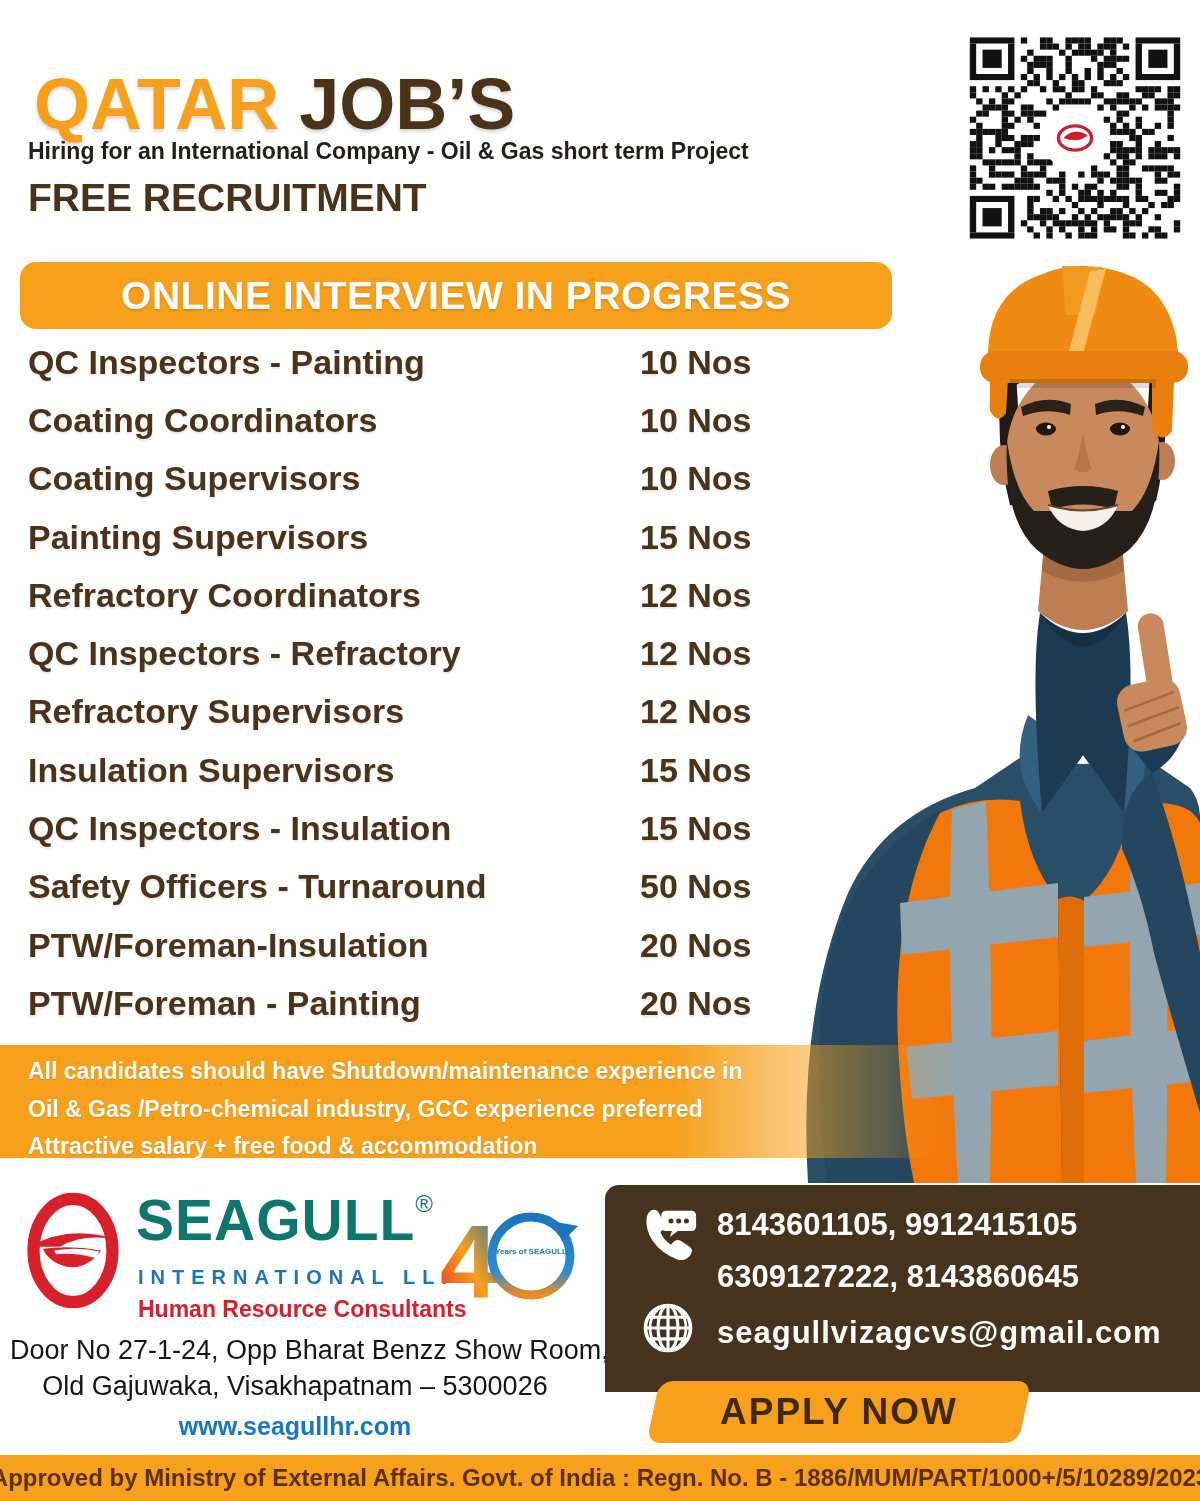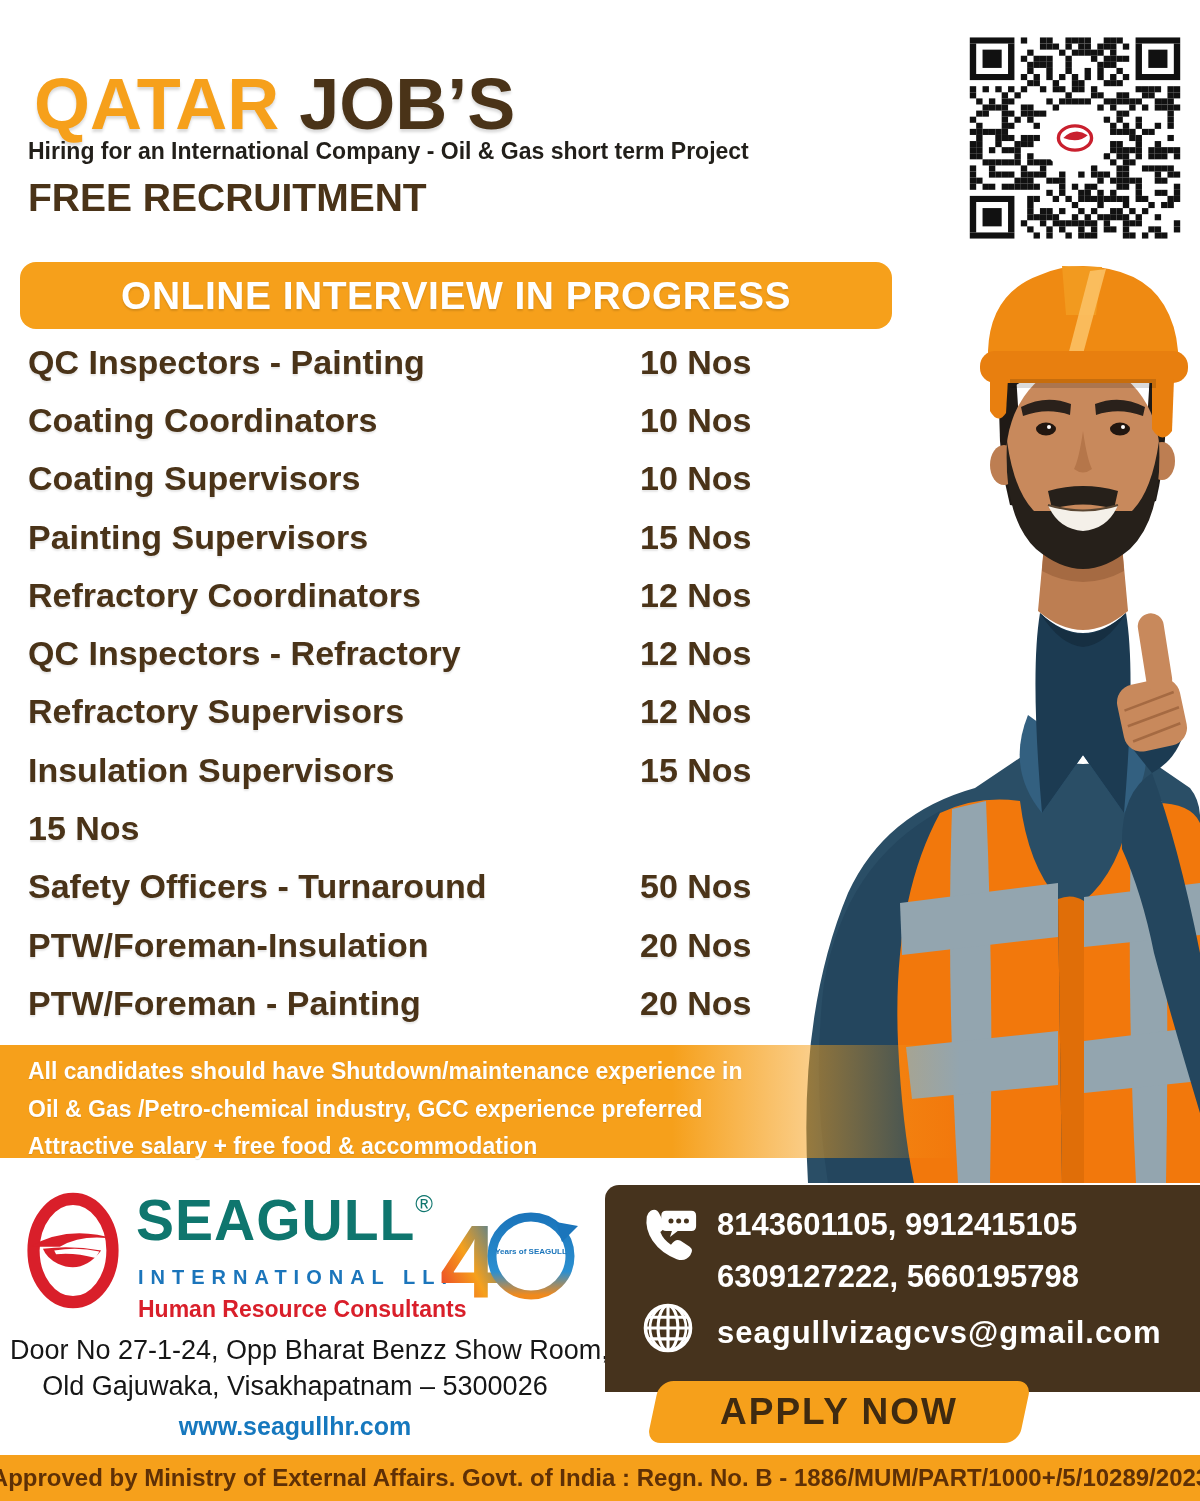--- a/index.html
+++ b/index.html
@@ -540,20 +540,21 @@
         <span class="job-title">Refractory Supervisors</span>
         <span class="job-count">12 Nos</span>
       </div>
 
       <div class="job-row">
         <span class="job-title">Insulation Supervisors</span>
         <span class="job-count">15 Nos</span>
       </div>
 
       <div class="job-row">
+        <span class="job-title">QC Inspectors - Insulation</span>
         <span class="job-count">15 Nos</span>
       </div>
 
       <div class="job-row">
         <span class="job-title">Safety Officers - Turnaround</span>
         <span class="job-count">50 Nos</span>
       </div>
 
       <div class="job-row">
         <span class="job-title">PTW/Foreman-Insulation</span>
@@ -675,21 +676,21 @@
 
   <div class="panel">
     <svg class="p-icon phone-icon" width="58" height="58" viewBox="0 0 60 60">
       <path d="M10 6 Q16 3 19 9 L24 19 Q26 24 20 28 Q23 36 31 41 Q36 34 41 37 L50 43 Q55 46 51 52 Q46 59 37 56 Q21 50 12 37 Q4 25 6 12 Q7 8 10 6 Z" fill="#ffffff"></path>
       <path d="M26 6 H52 Q57 6 57 11 V22 Q57 27 52 27 H38 L30 33 L32 27 H26 Q21 27 21 22 V11 Q21 6 26 6 Z" fill="#ffffff"></path>
       <circle cx="31" cy="16.5" r="2.6" fill="#46331D"></circle>
       <circle cx="39" cy="16.5" r="2.6" fill="#46331D"></circle>
       <circle cx="47" cy="16.5" r="2.6" fill="#46331D"></circle>
     </svg>
     <span class="ptext phone-line1">8143601105, 9912415105</span>
-    <span class="ptext phone-line2">6309127222, 5660195798</span>
+    <span class="ptext phone-line2">6309127222, 8143860645</span>
     <svg class="p-icon globe-icon" width="54" height="54" viewBox="0 0 60 60">
       <circle cx="30" cy="30" r="25" fill="none" stroke="#ffffff" stroke-width="4"></circle>
       <ellipse cx="30" cy="30" rx="11" ry="25" fill="none" stroke="#ffffff" stroke-width="3.5"></ellipse>
       <ellipse cx="30" cy="30" rx="20" ry="25" fill="none" stroke="#ffffff" stroke-width="3"></ellipse>
       <line x1="5" y1="30" x2="55" y2="30" stroke="#ffffff" stroke-width="3.5"></line>
       <line x1="8" y1="18" x2="52" y2="18" stroke="#ffffff" stroke-width="3.5"></line>
       <line x1="8" y1="42" x2="52" y2="42" stroke="#ffffff" stroke-width="3.5"></line>
       <line x1="30" y1="5" x2="30" y2="55" stroke="#ffffff" stroke-width="3.5"></line>
     </svg>
     <span class="ptext email-line">seagullvizagcvs@gmail.com</span>

